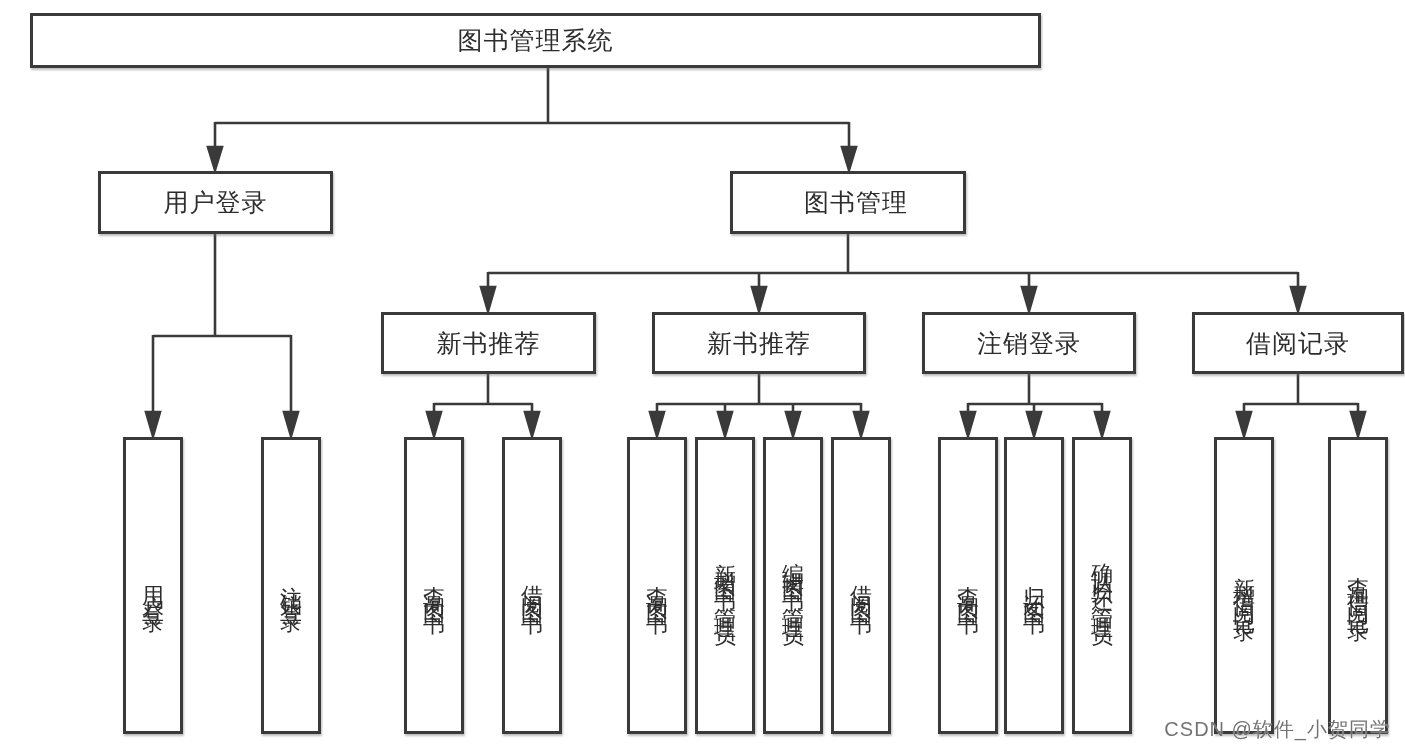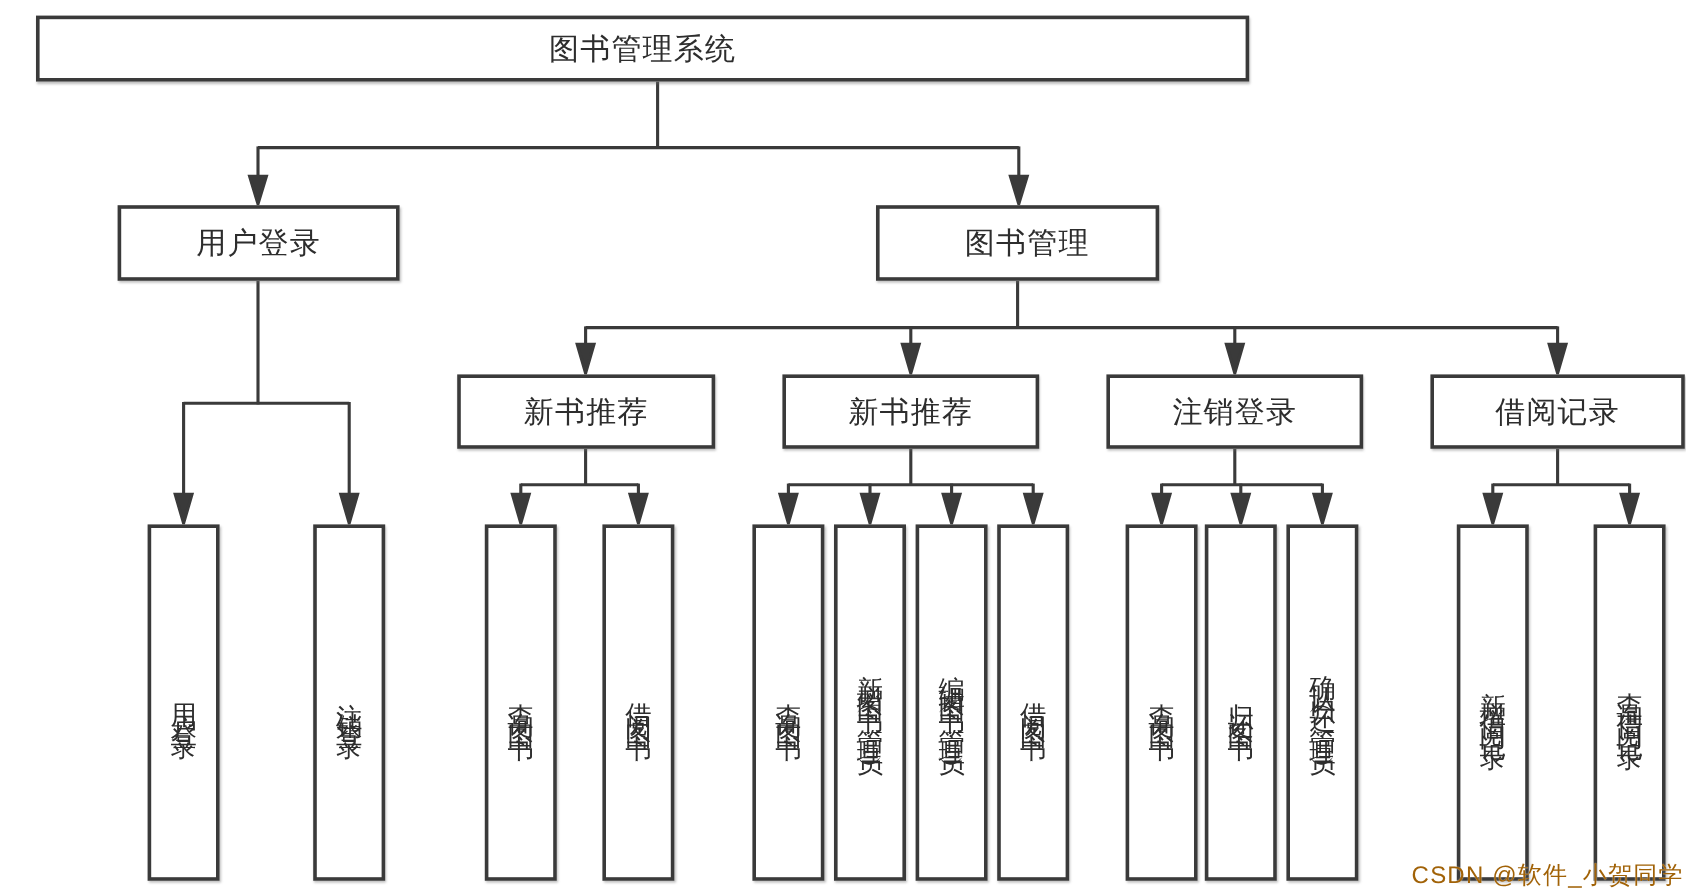--- a/index.html
+++ b/index.html
@@ -30,23 +30,23 @@
     text-orientation:mixed;
     font-size:22px;
     line-height:1;
     letter-spacing:9px;
     color:#2d2d2d;
     white-space:nowrap;
   }
   .watermark{
     position:absolute;
     top:716px;
-    right:20px;
+    right:32px;
     font-size:20px;
-    color:#a16207;
+    color:#737373;
     letter-spacing:1px;
     text-shadow:0 0 1px rgba(255,255,255,0.8);
   }
 </style>
 </head>
 <body>
 
 <div class="canvas">
 
   <svg class="connectors" viewBox="0 0 1405 747" xmlns="http://www.w3.org/2000/svg">

